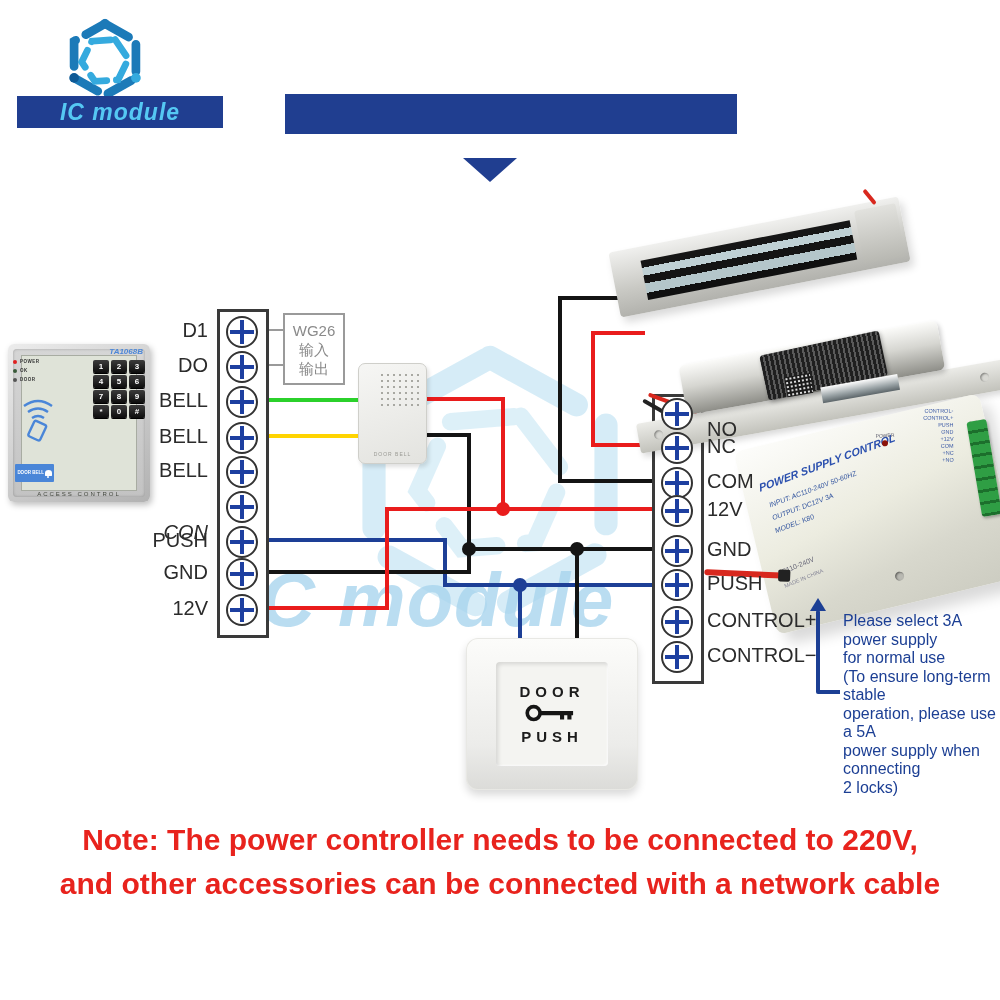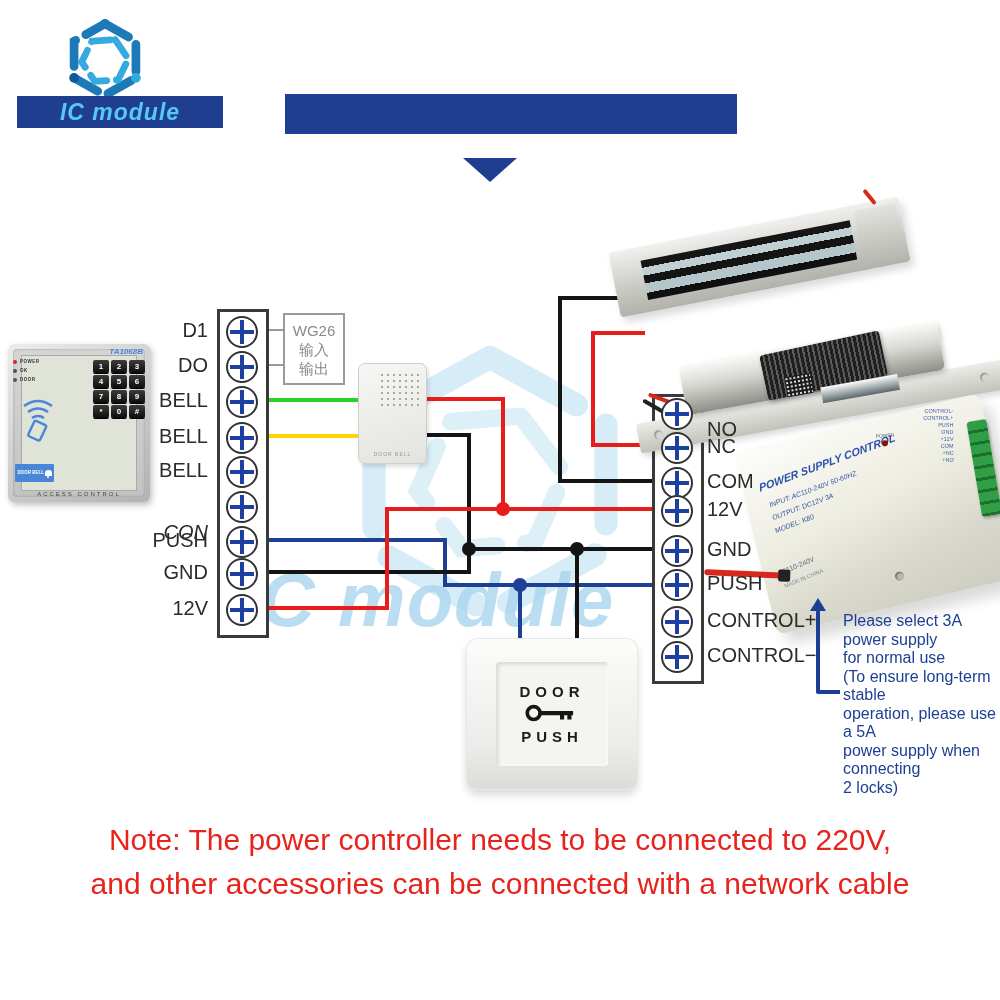--- a/index.html
+++ b/index.html
@@ -111,21 +111,21 @@
               box-shadow:inset 2px 2px 4px rgba(0,0,0,.13), inset -1px -1px 2px #fff;
               display:flex;flex-direction:column;align-items:center;justify-content:center;gap:3px;}
   .exit-inner span{font-size:15px;font-weight:bold;letter-spacing:5px;color:#1c1c1c;}
   
   .blue-note{left:843px;top:612px;width:158px;font-size:16px;line-height:18.5px;color:#1c3f94;
              white-space:pre-line;z-index:4;}
   .arrow-v{left:816px;top:610px;width:4px;height:84px;background:#1c3f94;border-radius:2px;z-index:4;}
   .arrow-h{left:818px;top:690px;width:22px;height:4px;background:#1c3f94;z-index:4;}
   .arrow-head{left:810px;top:598px;width:0;height:0;border-left:8px solid transparent;
               border-right:8px solid transparent;border-bottom:13px solid #1c3f94;z-index:4;}
-  .note{left:0;top:818px;width:1000px;text-align:center;font-size:30px;line-height:44px;font-weight:400;
+  .note{left:0;top:818px;width:1000px;text-align:center;font-size:30px;line-height:44px;font-weight:700;
         color:#e8231d;white-space:pre-line;z-index:4;}
 </style>
 </head>
 <body>
 
 <div id="stage">
 
   <svg class="abs wm-hex" style="left:345px;top:345px;" width="290" height="280" viewBox="0 0 100 96">
     <polygon points="50,4 90,26 90,70 50,92 10,70 10,26" fill="none" stroke="#86c8e8" stroke-width="8" stroke-dasharray="34 13" stroke-linecap="round"></polygon>
     <polygon points="50,22 72,34 72,60 50,72 28,60 28,34" fill="none" stroke="#9ad2ec" stroke-width="6" stroke-dasharray="22 10" stroke-linecap="round" transform="rotate(24 50 48)"></polygon>

